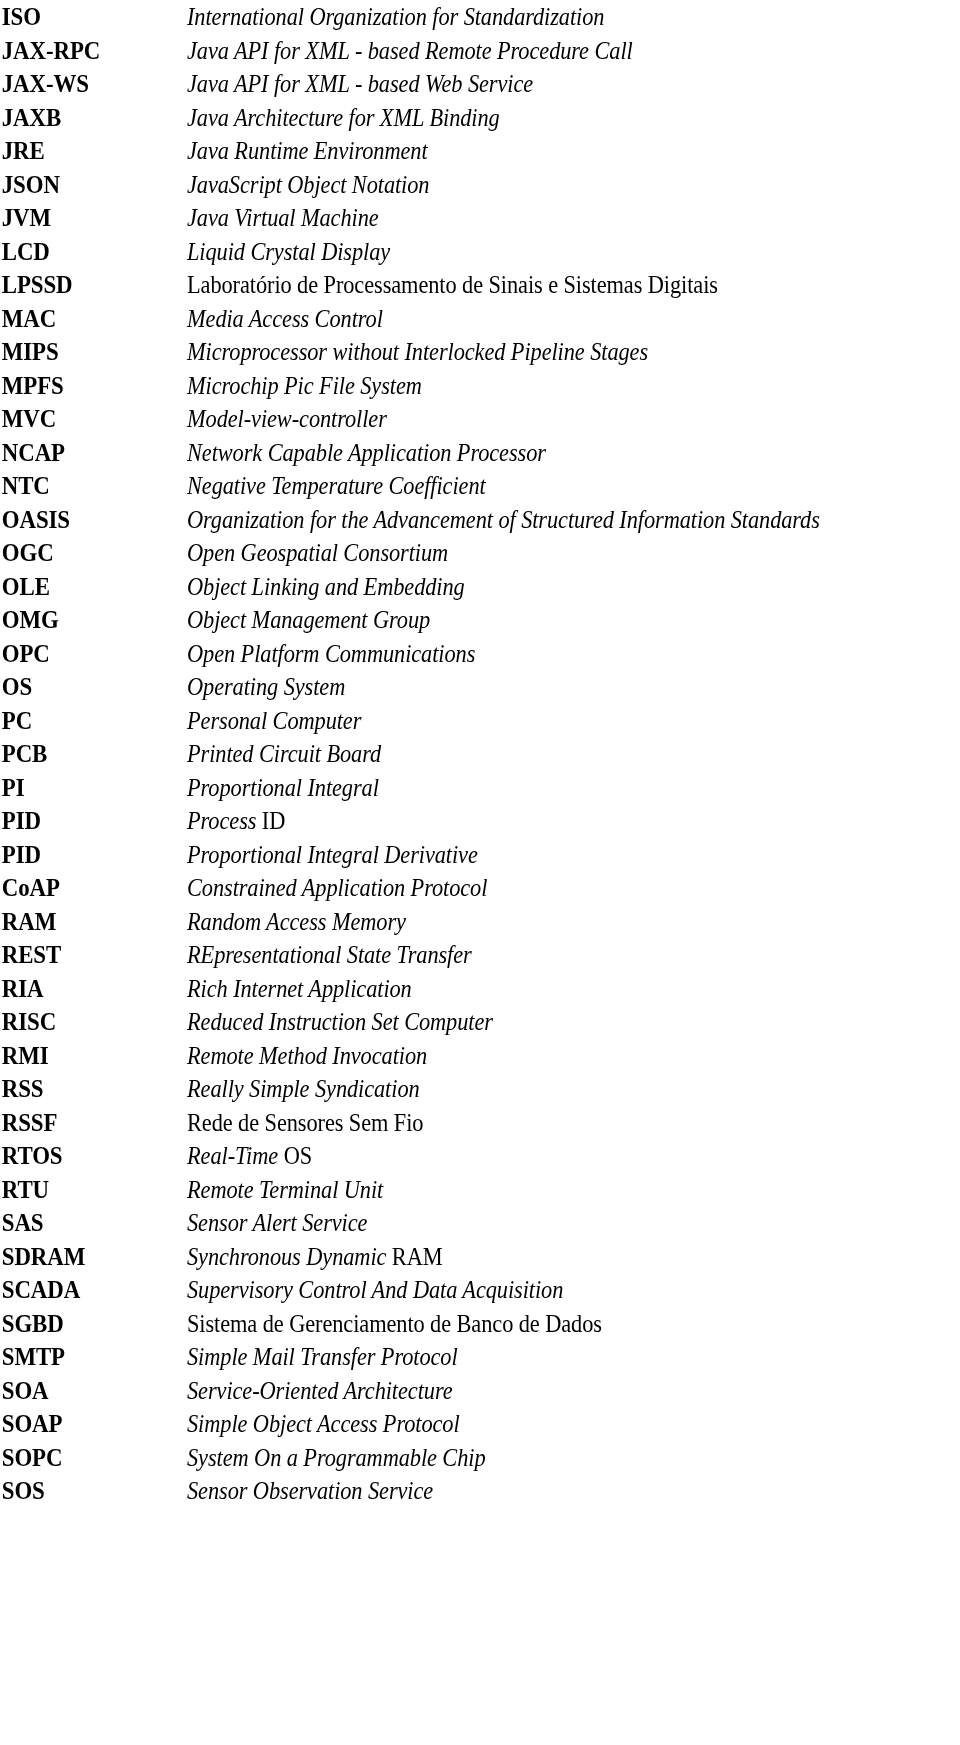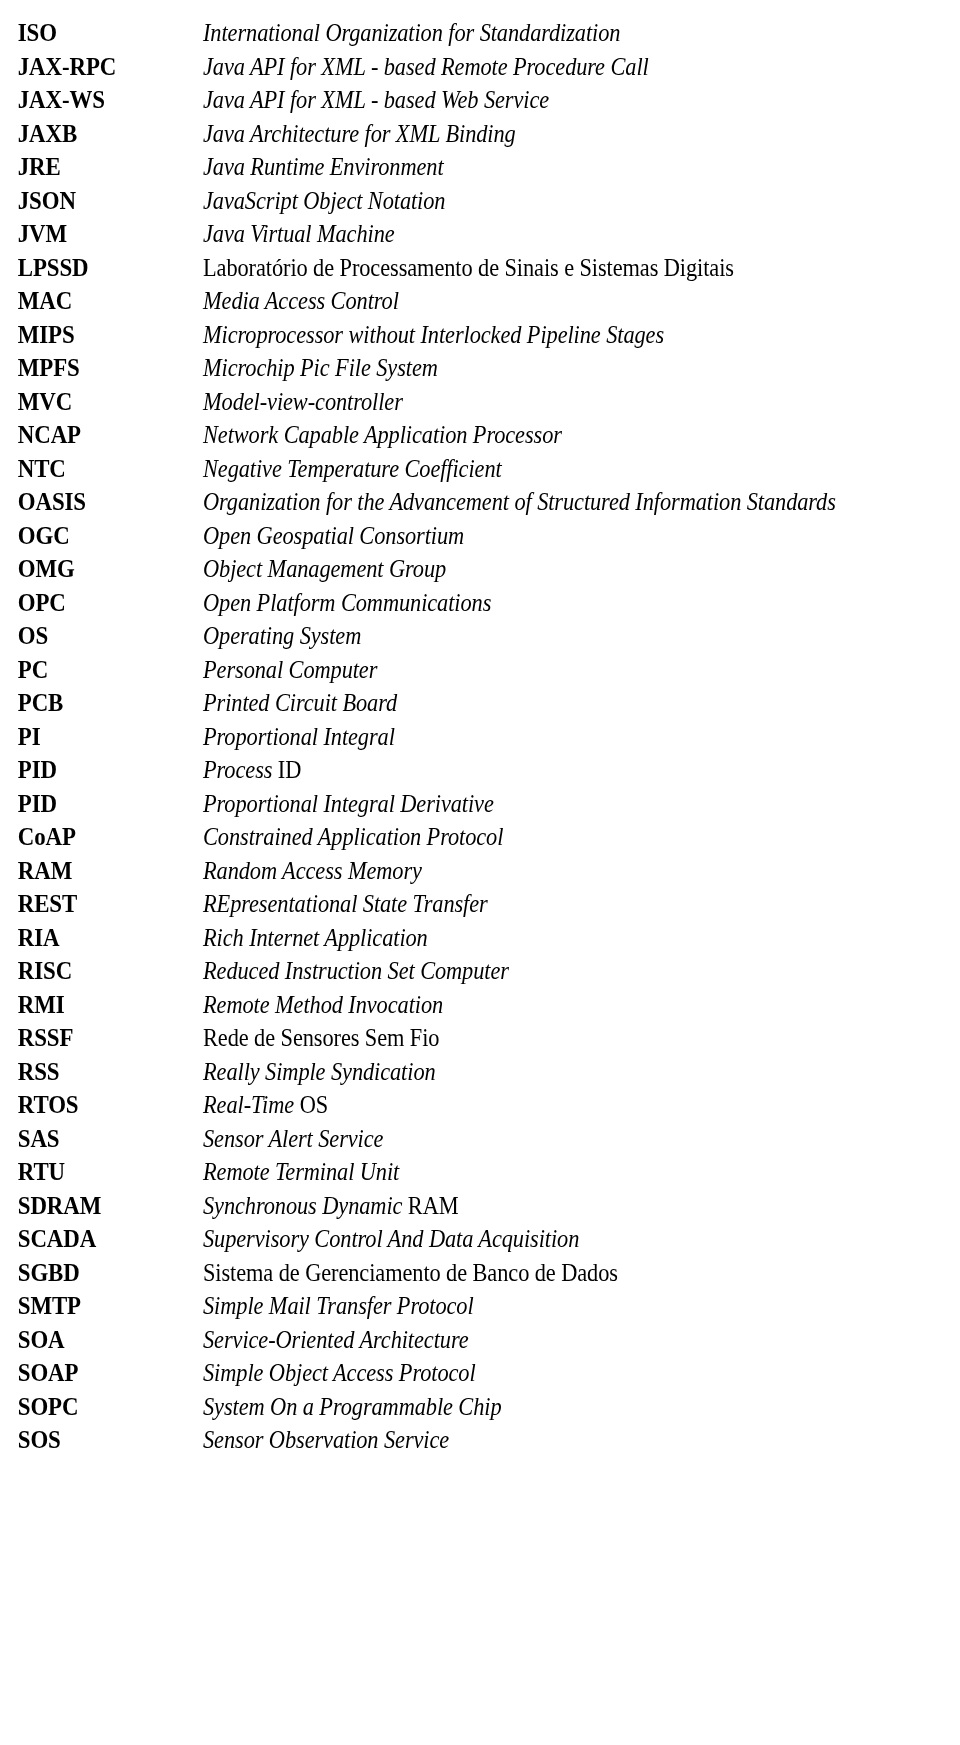--- a/index.html
+++ b/index.html
@@ -21,21 +21,21 @@
     position: relative;
     width: 960px;
     height: 1745px;
     padding: 0;
     box-sizing: border-box;
   }
 
   .abbrev-list {
     display: block;
     margin: 0;
-    padding: 16px;
+    padding: 0;
     list-style: none;
   }
 
   .abbrev-row {
     display: flex;
     align-items: baseline;
     height: 33.5px;
     line-height: 33.5px;
     white-space: nowrap;
     overflow: visible;
@@ -103,20 +103,24 @@
         <dd class="abbrev-def">Java Runtime Environment</dd>
       </div>
       <div class="abbrev-row" data-style="italic">
         <dt class="abbrev-term">JSON</dt>
         <dd class="abbrev-def">JavaScript Object Notation</dd>
       </div>
       <div class="abbrev-row" data-style="italic">
         <dt class="abbrev-term">JVM</dt>
         <dd class="abbrev-def">Java Virtual Machine</dd>
       </div>
+      <div class="abbrev-row" data-style="italic">
+        <dt class="abbrev-term">LCD</dt>
+        <dd class="abbrev-def">Liquid Crystal Display</dd>
+      </div>
       <div class="abbrev-row" data-style="upright">
         <dt class="abbrev-term">LPSSD</dt>
         <dd class="abbrev-def">Laboratório de Processamento de Sinais e Sistemas Digitais</dd>
       </div>
       <div class="abbrev-row" data-style="italic">
         <dt class="abbrev-term">MAC</dt>
         <dd class="abbrev-def">Media Access Control</dd>
       </div>
       <div class="abbrev-row" data-style="italic">
         <dt class="abbrev-term">MIPS</dt>
@@ -140,20 +144,24 @@
       </div>
       <div class="abbrev-row" data-style="italic">
         <dt class="abbrev-term">OASIS</dt>
         <dd class="abbrev-def">Organization for the Advancement of Structured Information Standards</dd>
       </div>
       <div class="abbrev-row" data-style="italic">
         <dt class="abbrev-term">OGC</dt>
         <dd class="abbrev-def">Open Geospatial Consortium</dd>
       </div>
       <div class="abbrev-row" data-style="italic">
+        <dt class="abbrev-term">OLE</dt>
+        <dd class="abbrev-def">Object Linking and Embedding</dd>
+      </div>
+      <div class="abbrev-row" data-style="italic">
         <dt class="abbrev-term">OMG</dt>
         <dd class="abbrev-def">Object Management Group</dd>
       </div>
       <div class="abbrev-row" data-style="italic">
         <dt class="abbrev-term">OPC</dt>
         <dd class="abbrev-def">Open Platform Communications</dd>
       </div>
       <div class="abbrev-row" data-style="italic">
         <dt class="abbrev-term">OS</dt>
         <dd class="abbrev-def">Operating System</dd>
@@ -194,40 +202,40 @@
         <dt class="abbrev-term">RIA</dt>
         <dd class="abbrev-def">Rich Internet Application</dd>
       </div>
       <div class="abbrev-row" data-style="italic">
         <dt class="abbrev-term">RISC</dt>
         <dd class="abbrev-def">Reduced Instruction Set Computer</dd>
       </div>
       <div class="abbrev-row" data-style="italic">
         <dt class="abbrev-term">RMI</dt>
         <dd class="abbrev-def">Remote Method Invocation</dd>
+      </div>
+      <div class="abbrev-row" data-style="italic">
+        <dt class="abbrev-term">RSS</dt>
+        <dd class="abbrev-def">Really Simple Syndication</dd>
       </div>
       <div class="abbrev-row" data-style="upright">
         <dt class="abbrev-term">RSSF</dt>
         <dd class="abbrev-def">Rede de Sensores Sem Fio</dd>
       </div>
       <div class="abbrev-row" data-style="italic">
-        <dt class="abbrev-term">RSS</dt>
-        <dd class="abbrev-def">Really Simple Syndication</dd>
-      </div>
-      <div class="abbrev-row" data-style="italic">
         <dt class="abbrev-term">RTOS</dt>
         <dd class="abbrev-def"><span class="ital">Real-Time </span><span class="roman">OS</span></dd>
       </div>
       <div class="abbrev-row" data-style="italic">
+        <dt class="abbrev-term">RTU</dt>
+        <dd class="abbrev-def">Remote Terminal Unit</dd>
+      </div>
+      <div class="abbrev-row" data-style="italic">
         <dt class="abbrev-term">SAS</dt>
         <dd class="abbrev-def">Sensor Alert Service</dd>
-      </div>
-      <div class="abbrev-row" data-style="italic">
-        <dt class="abbrev-term">RTU</dt>
-        <dd class="abbrev-def">Remote Terminal Unit</dd>
       </div>
       <div class="abbrev-row" data-style="italic">
         <dt class="abbrev-term">SDRAM</dt>
         <dd class="abbrev-def"><span class="ital">Synchronous Dynamic </span><span class="roman">RAM</span></dd>
       </div>
       <div class="abbrev-row" data-style="italic">
         <dt class="abbrev-term">SCADA</dt>
         <dd class="abbrev-def">Supervisory Control And Data Acquisition</dd>
       </div>
       <div class="abbrev-row" data-style="upright">

